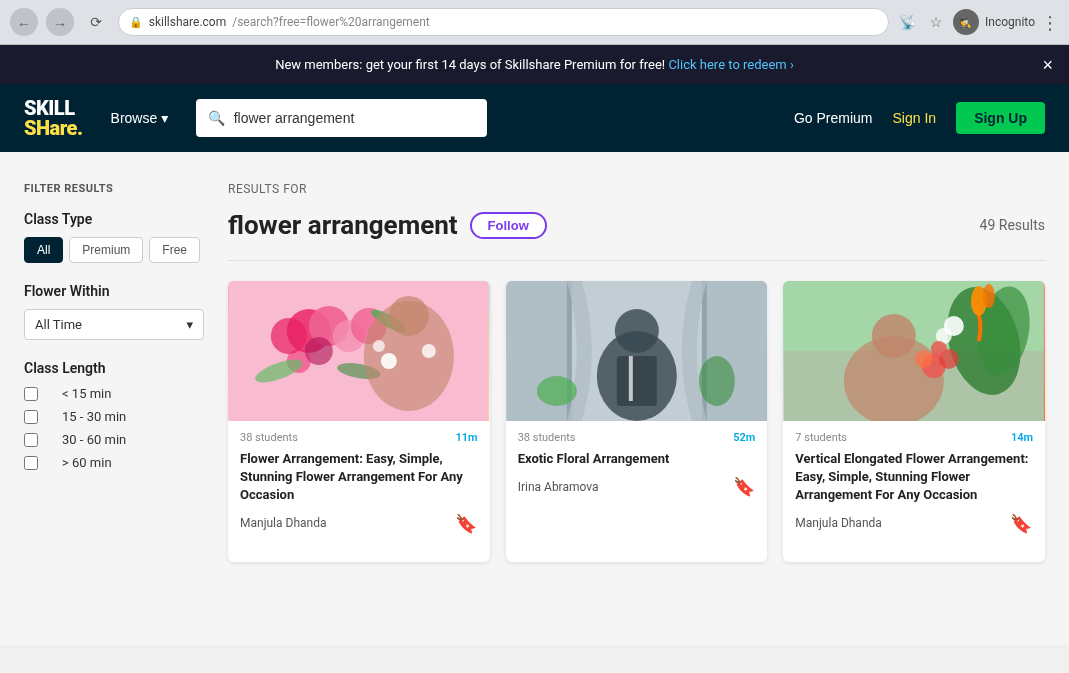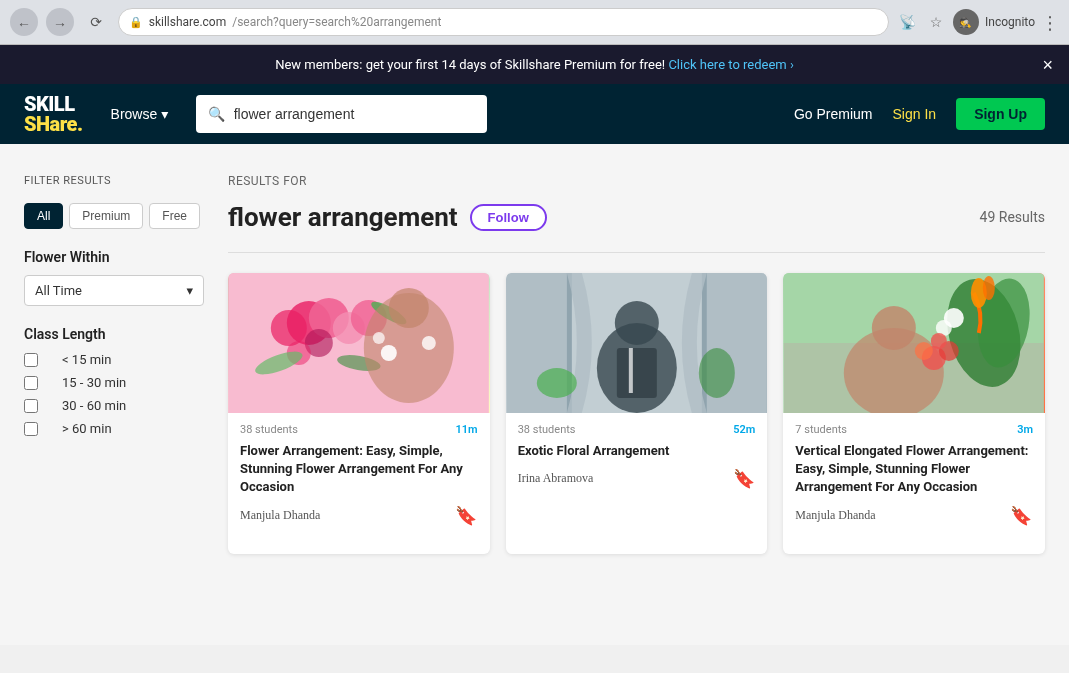--- a/index.html
+++ b/index.html
@@ -49,21 +49,21 @@
     .promo-banner .banner-text { display: inline; }
     .promo-banner .banner-link { color: #4fc3f7; cursor: pointer; text-decoration: none; }
     .promo-banner .close-btn {
       position: absolute; right: 16px; top: 50%; transform: translateY(-50%);
       background: none; border: none; color: white; font-size: 18px; cursor: pointer;
     }
 
     
     .header {
       background: #002333; display: flex; align-items: center;
-      padding: 0 24px; height: 60px; gap: 20px;
+      padding: 0 24px; height: 68px; gap: 20px;
     }
     .logo { display: flex; flex-direction: column; line-height: 1; cursor: pointer; }
     .logo-skill { color: white; font-size: 20px; font-weight: 900; letter-spacing: -0.5px; }
     .logo-share { color: #fde047; font-size: 20px; font-weight: 900; letter-spacing: -0.5px; }
     .browse-btn {
       color: white; background: none; border: none; font-size: 14px;
       cursor: pointer; display: flex; align-items: center; gap: 4px; padding: 0 8px;
     }
     .search-bar {
       flex: 1; max-width: 420px; height: 38px; border-radius: 4px;
@@ -86,21 +86,21 @@
       padding: 8px 18px; font-size: 14px; font-weight: 700; cursor: pointer;
     }
 
     
     .main-content {
       display: flex; padding: 30px 24px; max-width: 1069px; margin: 0 auto; gap: 24px;
     }
 
     
     .sidebar { width: 180px; flex-shrink: 0; }
-    .filter-title { font-size: 11px; font-weight: 400; color: #555; letter-spacing: 0.5px; margin-bottom: 16px; text-transform: uppercase; }
+    .filter-title { font-size: 11px; font-weight: 700; color: #555; letter-spacing: 0.5px; margin-bottom: 16px; text-transform: uppercase; }
     .filter-section-title { font-size: 14px; font-weight: 600; color: #222; margin-bottom: 10px; }
     .class-type-buttons { display: flex; gap: 6px; margin-bottom: 20px; }
     .type-btn {
       padding: 5px 12px; border-radius: 4px; border: 1px solid #ccc;
       font-size: 12px; cursor: pointer; background: white; color: #555;
     }
     .type-btn.active { background: #002333; color: white; border-color: #002333; }
     .created-within-section { margin-bottom: 20px; }
     .dropdown-select {
       width: 100%; padding: 7px 10px; border: 1px solid #ccc; border-radius: 4px;
@@ -138,40 +138,40 @@
     }
     .card-img-placeholder {
       width: 100%; height: 100%; display: flex; align-items: center; justify-content: center;
     }
     .card-body { padding: 10px 12px 28px; }
     .card-meta { display: flex; justify-content: space-between; align-items: center; margin-bottom: 6px; }
     .card-students { font-size: 11px; color: #888; }
     .card-duration { font-size: 11px; color: #00a8e8; font-weight: 600; }
     .card-title { font-size: 13px; font-weight: 700; color: #222; line-height: 1.4; margin-bottom: 8px; }
     .card-footer { display: flex; justify-content: space-between; align-items: center; }
-    .card-author { font-size: 12px; color: #555; font-family: Liberation Serif, serif; }
+    .card-author { font-size: 12px; color: #555; }
     .bookmark-icon { font-size: 18px; color: #aaa; cursor: pointer; }
 
     
     .card-bg-1 { background: linear-gradient(135deg, #e8b4b8, #f9c4d2, #c8e6c9, #fff9c4); }
     .card-bg-2 { background: linear-gradient(135deg, #b0bec5, #cfd8dc, #90a4ae); }
     .card-bg-3 { background: linear-gradient(135deg, #a5d6a7, #c8e6c9, #ff8a65, #ff7043); }
   </style>
 </head>
 <body>
 
 <div class="browser-chrome">
   <div class="browser-toolbar">
     <button class="browser-nav-btn">←</button>
     <button class="browser-nav-btn">→</button>
     <button class="browser-reload-btn">⟳</button>
     <div class="address-bar">
       <span class="lock-icon">🔒</span>
       <span class="url-text">skillshare.com</span>
-      <span class="url-query">/search?query=search%20arrangement</span>
+      <span class="url-query">/search?free=flower%20arrangement</span>
     </div>
     <div class="browser-actions">
       <div class="browser-action-icon">📡</div>
       <div class="browser-action-icon">☆</div>
       <div class="browser-avatar">🕵</div>
       <span class="incognito-label">Incognito</span>
       <span class="browser-menu">⋮</span>
     </div>
   </div>
 </div>
@@ -206,20 +206,21 @@
     <button class="sign-in-btn">Sign In</button>
     <button class="sign-up-btn">Sign Up</button>
   </header>
 
   <div class="main-content">
 
     <aside class="sidebar">
       <div class="filter-title">Filter Results</div>
 
       <div>
+        <div class="filter-section-title">Class Type</div>
         <div class="class-type-buttons">
           <button class="type-btn active">All</button>
           <button class="type-btn">Premium</button>
           <button class="type-btn">Free</button>
         </div>
       </div>
 
       <div class="created-within-section">
         <div class="filter-section-title">Flower Within</div>
         <div class="dropdown-select">
@@ -367,21 +368,21 @@
                 <circle cx="150" cy="85" r="12" fill="#ef5350" opacity="0.8"></circle>
                 <circle cx="165" cy="78" r="10" fill="#e53935" opacity="0.7"></circle>
                 <circle cx="140" cy="78" r="9" fill="#ff7043" opacity="0.7"></circle>
                 <circle cx="155" cy="68" r="8" fill="#ef5350" opacity="0.8"></circle>
               </svg>
             </div>
           </div>
           <div class="card-body">
             <div class="card-meta">
               <span class="card-students">7 students</span>
-              <span class="card-duration">3m</span>
+              <span class="card-duration">14m</span>
             </div>
             <div class="card-title">Vertical Elongated Flower Arrangement: Easy, Simple, Stunning Flower Arrangement For Any Occasion</div>
             <div class="card-footer">
               <span class="card-author">Manjula Dhanda</span>
               <span class="bookmark-icon">🔖</span>
             </div>
           </div>
         </div>
 
       </div>

